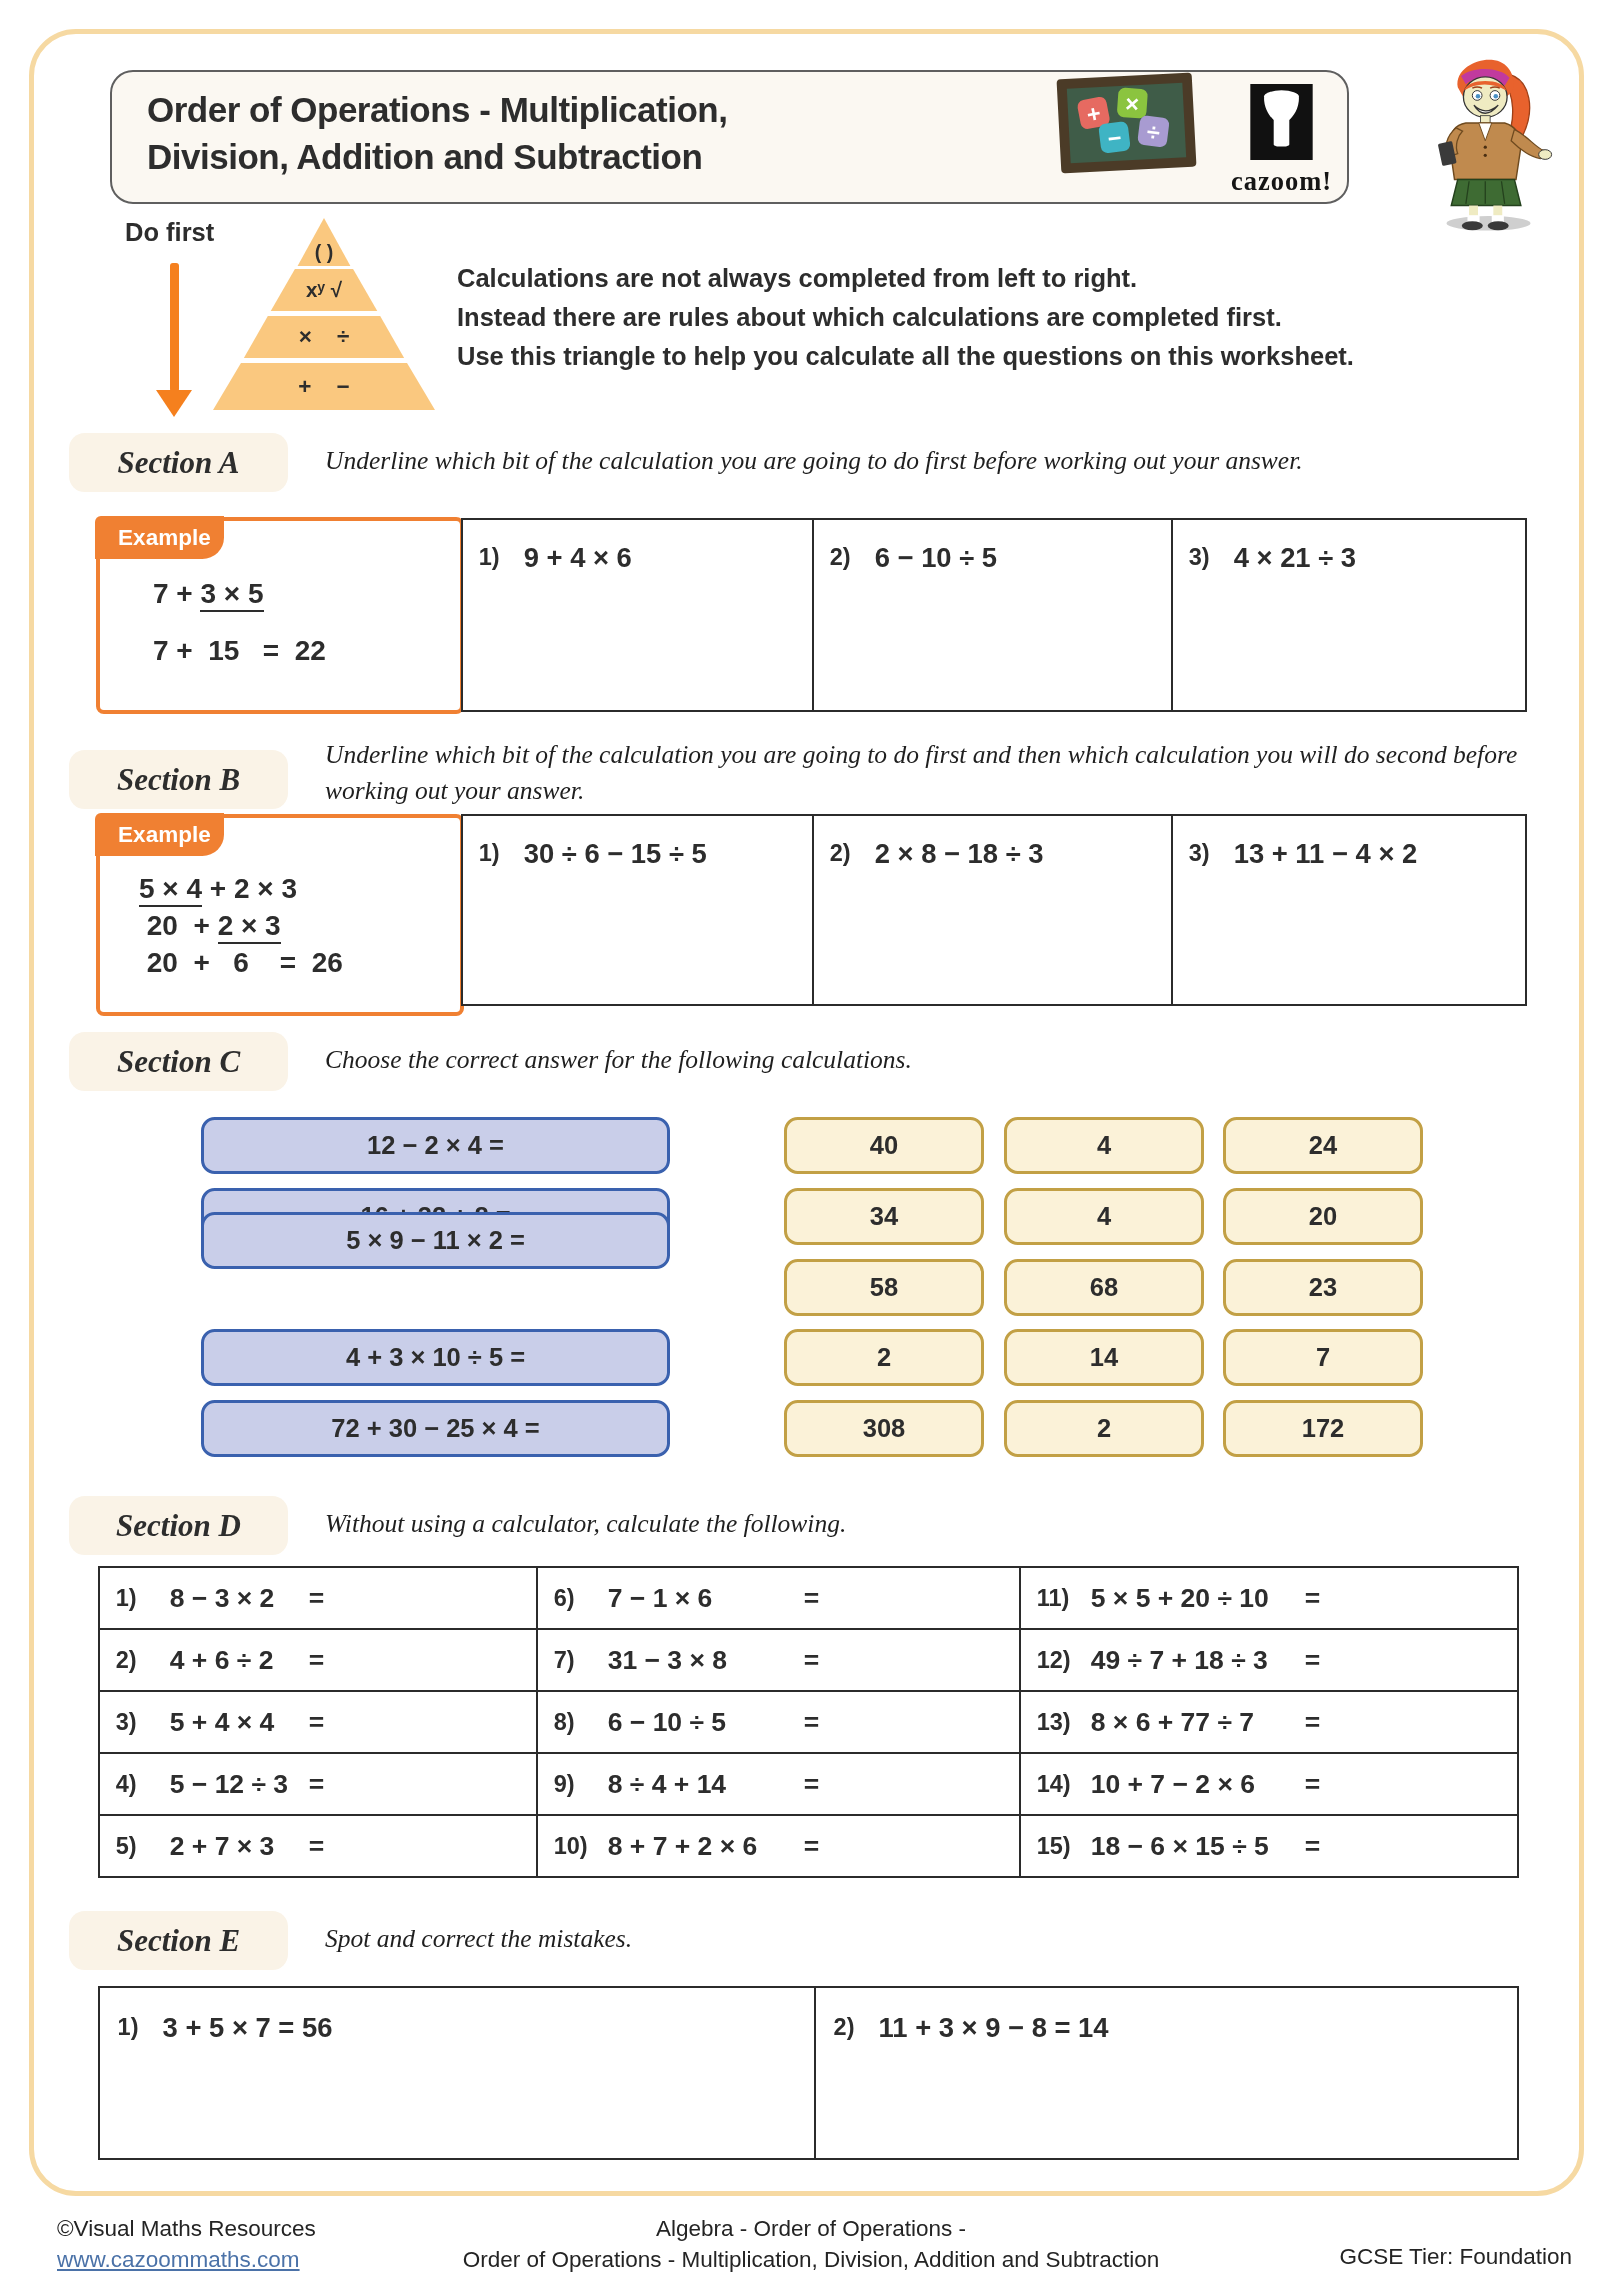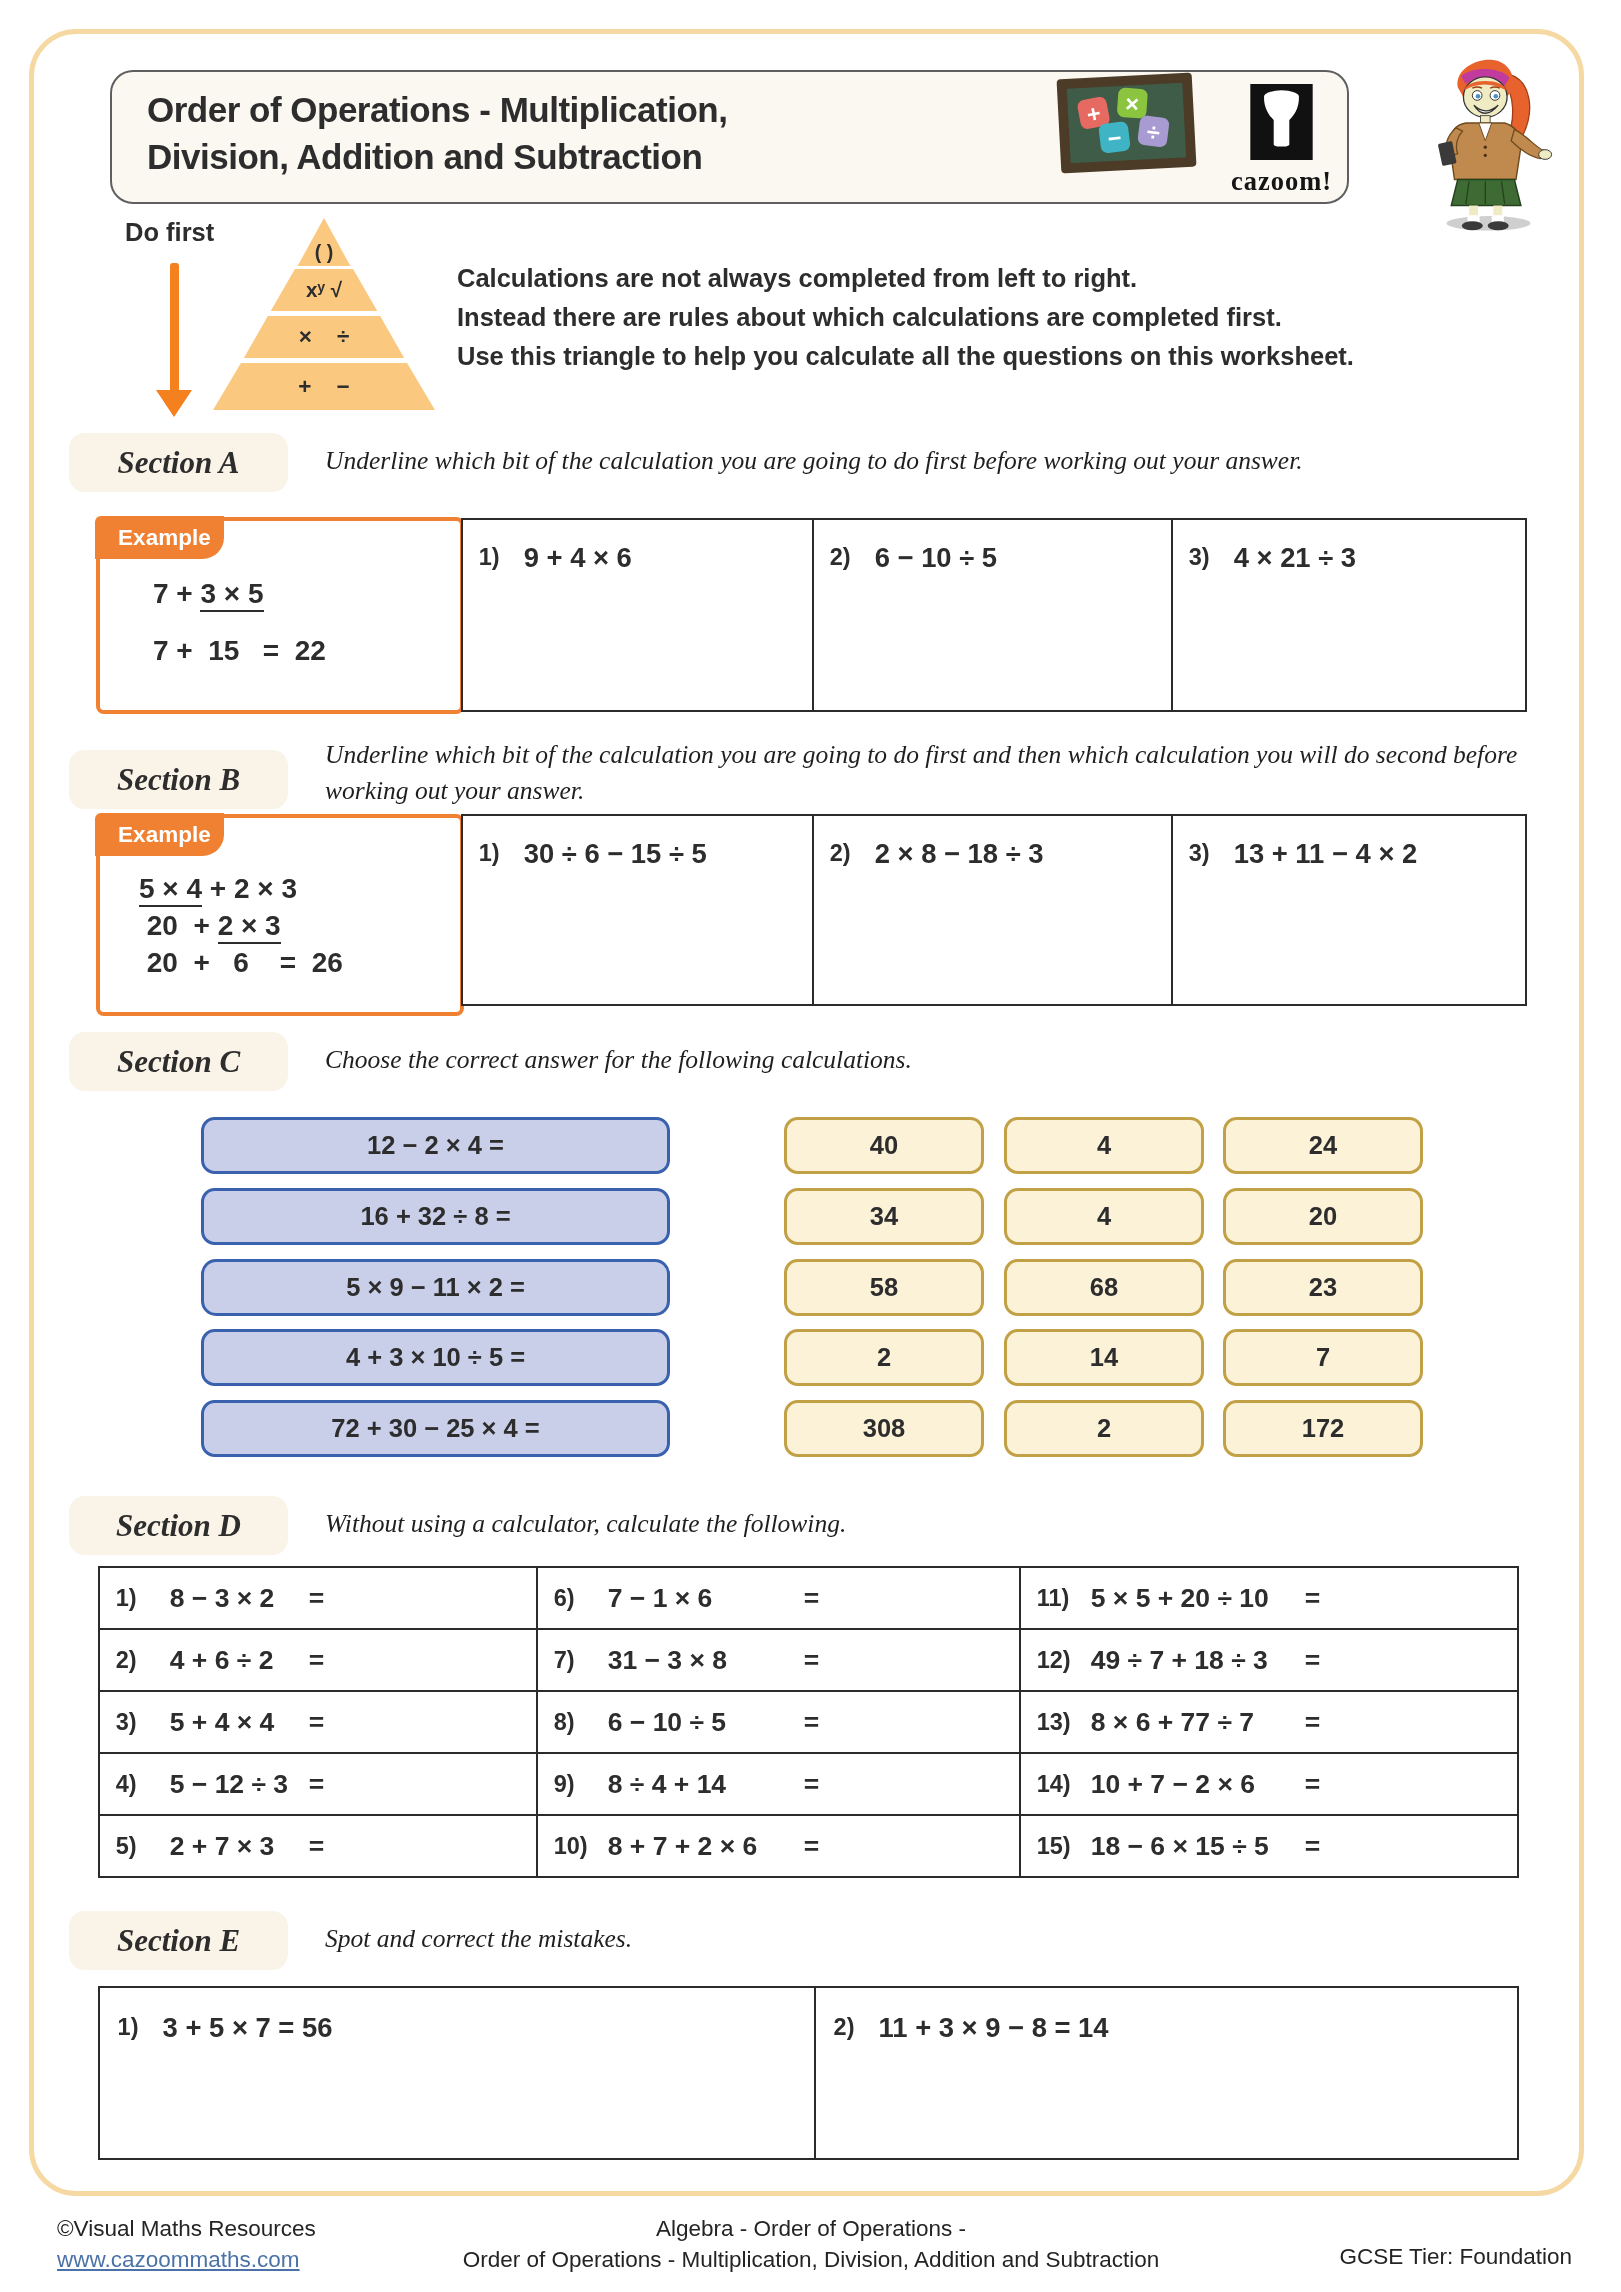--- a/index.html
+++ b/index.html
@@ -244,21 +244,21 @@
   <div class="c-q" style="top:1117px;">12 − 2 × 4 =</div>
   <div class="c-a" style="top:1117px;left:784px;">40</div>
   <div class="c-a" style="top:1117px;left:1004px;">4</div>
   <div class="c-a" style="top:1117px;left:1223px;">24</div>
 
   <div class="c-q" style="top:1188px;">16 + 32 ÷ 8 =</div>
   <div class="c-a" style="top:1188px;left:784px;">34</div>
   <div class="c-a" style="top:1188px;left:1004px;">4</div>
   <div class="c-a" style="top:1188px;left:1223px;">20</div>
 
-  <div class="c-q" style="top:1259px;border-radius:15px;">5 × 9 − 11 × 2 =</div>
+  <div class="c-q" style="top:1212px;">5 × 9 − 11 × 2 =</div>
   <div class="c-a" style="top:1259px;left:784px;">58</div>
   <div class="c-a" style="top:1259px;left:1004px;">68</div>
   <div class="c-a" style="top:1259px;left:1223px;">23</div>
 
   <div class="c-q" style="top:1329px;">4 + 3 × 10 ÷ 5 =</div>
   <div class="c-a" style="top:1329px;left:784px;">2</div>
   <div class="c-a" style="top:1329px;left:1004px;">14</div>
   <div class="c-a" style="top:1329px;left:1223px;">7</div>
 
   <div class="c-q" style="top:1400px;">72 + 30 − 25 × 4 =</div>

